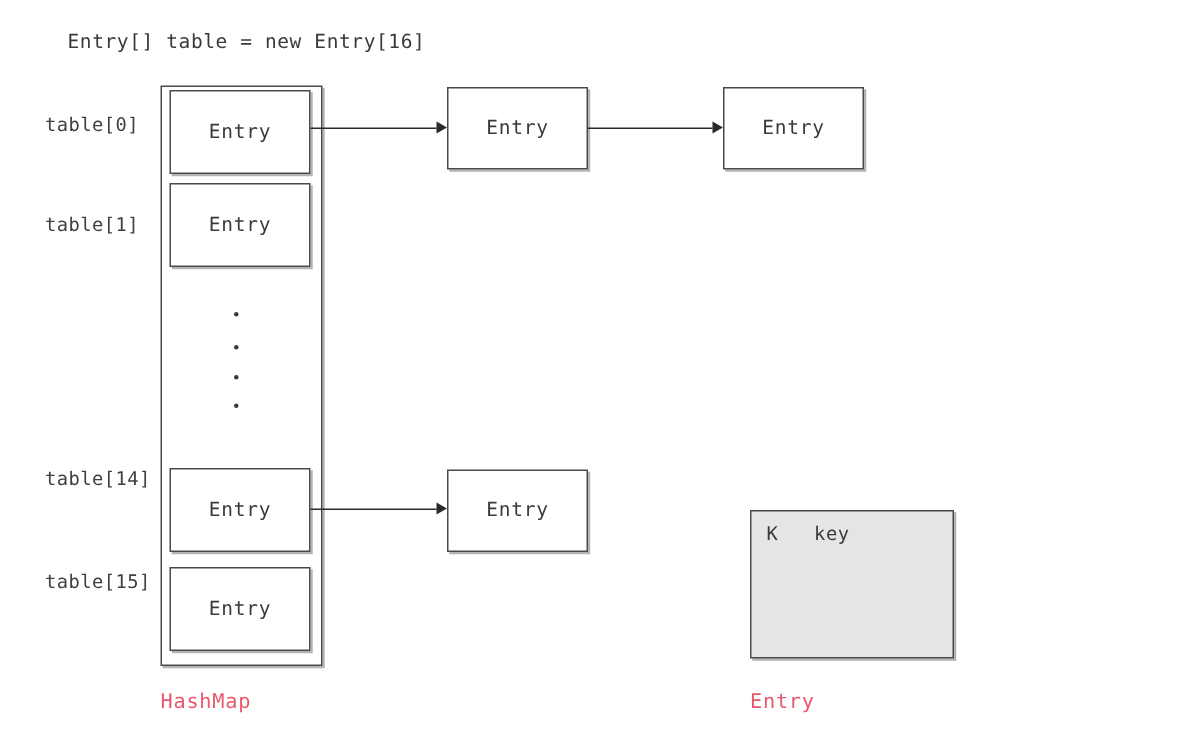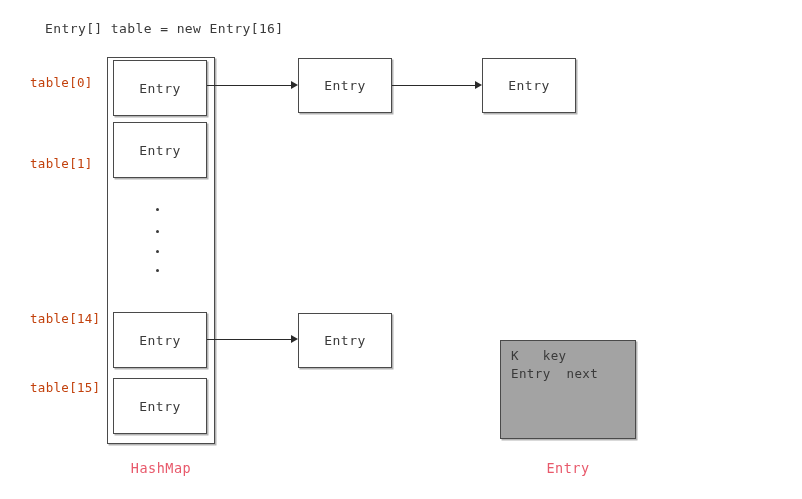--- a/index.html
+++ b/index.html
@@ -40,21 +40,21 @@
   }
 
   .slot-label {
     position: absolute;
     left: 30px;
     width: 78px;
     text-align: left;
     font-size: 12.5px;
     line-height: 16px;
     letter-spacing: 0.3px;
-    color: #c2410c;
+    color: #404040;
     white-space: pre;
   }
 
   
   .table-container {
     position: absolute;
     left: 107px;
     top: 57px;
     width: 108px;
     height: 387px;
@@ -119,52 +119,52 @@
 
   
   .legend-box {
     position: absolute;
     left: 500px;
     top: 340px;
     width: 136px;
     height: 99px;
     box-sizing: border-box;
     border: 1px solid #4a4a4a;
-    background: #a3a3a3;
+    background: #e5e5e5;
     box-shadow: 1.5px 1.5px 0 0 #b4b4b4;
     padding: 6px 16px 0 10px;
   }
   .legend-line {
     font-size: 12.5px;
     line-height: 18px;
     letter-spacing: 0.4px;
     color: #3a3a3a;
     white-space: pre;
   }
 
   
   .caption {
     position: absolute;
     font-size: 13.5px;
     letter-spacing: 0.5px;
     white-space: pre;
-    text-align: center;
+    text-align: left;
   }
 </style>
 </head>
 <body>
 
 <div class="canvas">
 
   <div class="header-text">Entry[] table = new Entry[16]</div>
 
   <div class="table-container"></div>
 
   <div class="slot-label" style="top:75px;">table[0]</div>
-  <div class="slot-label" style="top:156px;">table[1]</div>
+  <div class="slot-label" style="top:142px;">table[1]</div>
   <div class="slot-label" style="top:311px;">table[14]</div>
   <div class="slot-label" style="top:380px;">table[15]</div>
 
   <div class="entry-box slot-box" style="top:60px;">
     <span class="entry-text">Entry</span>
   </div>
   <div class="entry-box slot-box" style="top:122px;">
     <span class="entry-text">Entry</span>
   </div>
   <div class="entry-box slot-box" style="top:312px;">
@@ -197,19 +197,18 @@
 
   <div class="arrow-line" style="left:207px; top:339px; width:84px;"></div>
   <div class="arrow-head" style="left:291px; top:335px;"></div>
 
   <div class="entry-box node-box" style="left:298px; top:313px;">
     <span class="entry-text">Entry</span>
   </div>
 
   <div class="legend-box">
     <div class="legend-line">K   key</div>
-    <div class="legend-line">Entry  next</div>
   </div>
 
   <div class="caption" style="left: 107px; top: 460px; width: 108px; color: rgb(232, 89, 107);">HashMap</div>
   <div class="caption" style="left: 500px; top: 460px; width: 136px; color: rgb(232, 89, 107);">Entry</div>
 
 </div>
 
 </body></html>

